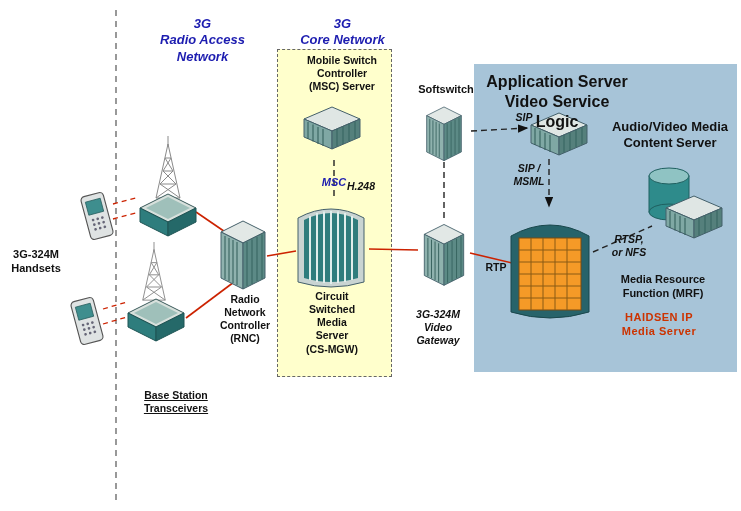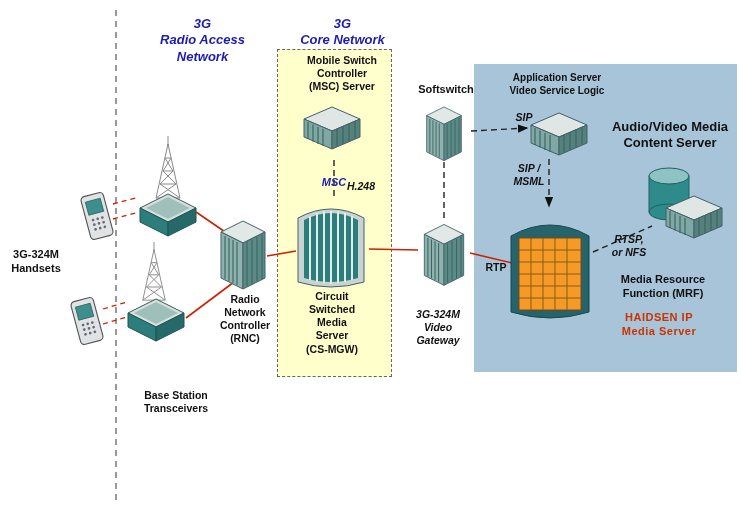--- a/index.html
+++ b/index.html
@@ -326,33 +326,33 @@
   <div class="lbl blue-title" style="left:312px; top:176px; width:44px; font-size:11px;">MSC</div>
   <div class="lbl proto" style="left:338px; top:180px; width:46px;">H.248</div>
   <div class="lbl bold" style="left:292px; top:290px; width:80px;">Circuit
 Switched
 Media
 Server
 (CS-MGW)</div>
 
   <div class="lbl bold" style="left:4px; top:248px; width:64px; font-size:11px;">3G-324M
 Handsets</div>
-  <div class="lbl bold" style="left:132px; top:389px; width:88px;">Base Station
+  <div class="lbl bold" style="left:132px; top:389px; width:88px;text-decoration:underline;">Base Station
 Transceivers</div>
   <div class="lbl bold" style="left:212px; top:293px; width:66px;">Radio
 Network
 Controller
 (RNC)</div>
 
   <div class="lbl bold" style="left:408px; top:83px; width:76px; font-size:11px;">Softswitch</div>
   <div class="lbl proto" style="left:488px; top:111px; width:32px;margin-left:20px;">SIP</div>
   <div class="lbl proto" style="left:506px; top:162px; width:46px;">SIP /
 MSML</div>
 
-  <div class="lbl bold" style="left:486px; top:72px; width:142px; font-size:10px;">Application Server
+  <div class="lbl bold" style="left:486px; top:72px; width:142px; font-size:16px;">Application Server
 Video Service Logic</div>
   <div class="lbl bold" style="left:605px; top:119px; width:130px; font-size:13px;">Audio/Video Media
 Content Server</div>
   <div class="lbl proto" style="left:600px; top:233px; width:58px;">RTSP,
 or NFS</div>
   <div class="lbl bold" style="left:596px; top:273px; width:134px; font-size:11px;">Media Resource
 Function (MRF)</div>
   <div class="lbl brand" style="left:602px; top:311px; width:114px;">HAIDSEN IP
 Media Server</div>
 

